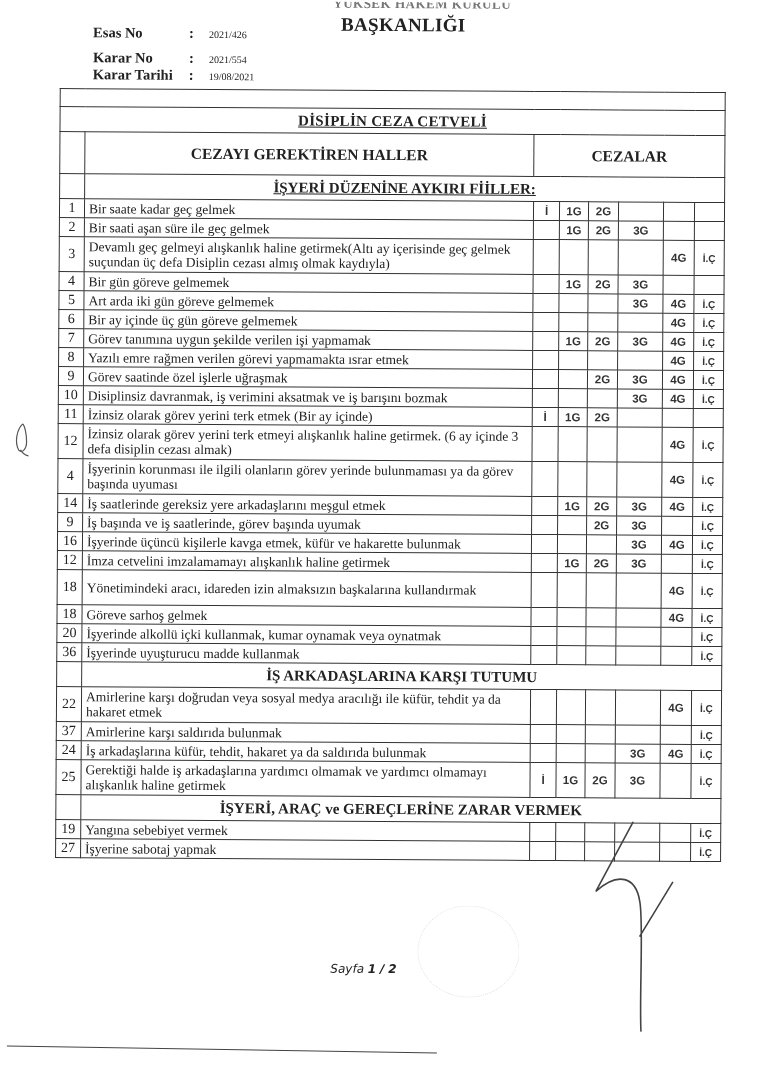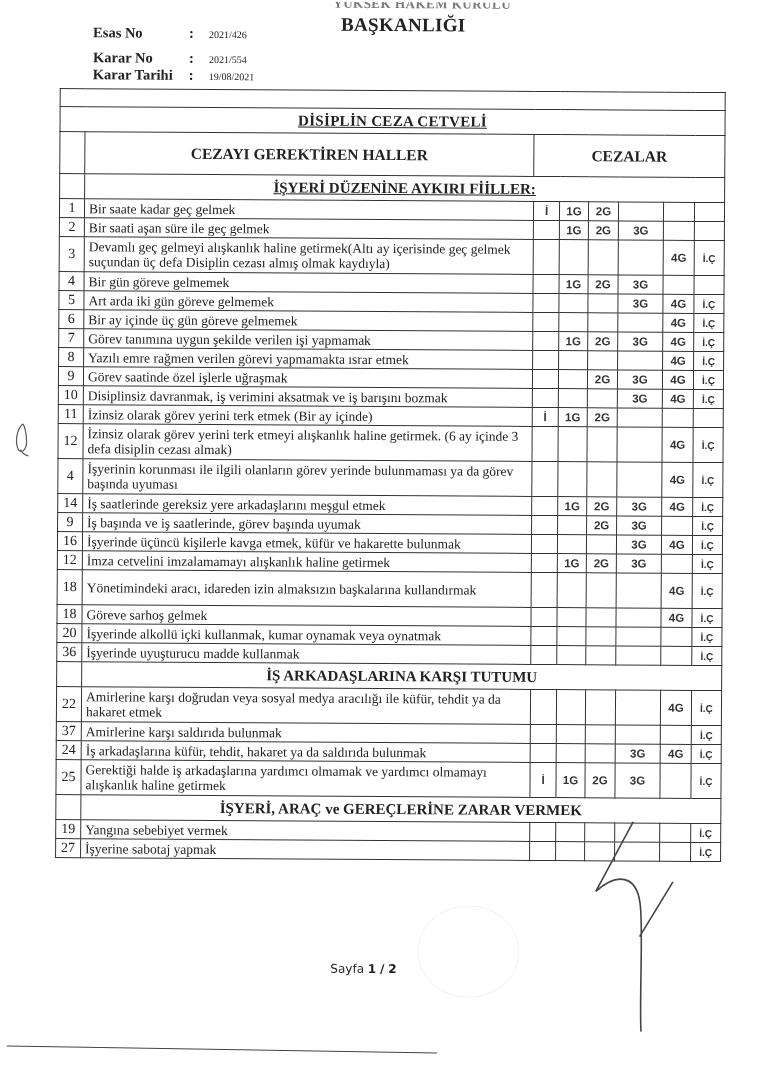--- a/index.html
+++ b/index.html
@@ -24,21 +24,21 @@
   .title-row td { height:24px; text-align:center; font-weight:bold; font-size:15px; letter-spacing:0.3px; }
   .head-row td { height:41px; font-weight:bold; font-size:15.5px; text-align:center; }
   .section-row td { height:24px; font-weight:bold; font-size:15px; text-align:center; }
   .num { text-align:center; font-size:14px; }
   .desc { font-size:13.5px; padding-left:4px !important; line-height:15px; }
   .pen { text-align:center; font-family:"Liberation Sans", sans-serif; font-weight:bold; font-size:11.5px; color:#333; }
   .pen.ic { font-size:10px; }
   tr.r1 td { height:18px; }
   tr.r2 td { height:34px; }
 
-  .sayfa { position:absolute; left:333px; top:962px; font-family:"DejaVu Sans", sans-serif; font-size:12px; }
+  .sayfa { position:absolute; left:333px; top:962px; font-family:"DejaVu Sans", sans-serif; font-size:12px;font-style:italic; }
   .sayfa b { font-weight:bold; }
   .bottom-line { position:absolute; left:10px; top:1050px; width:430px; height:1px; background:#444; transform:rotate(0.6deg); }
   .margin-mark { position:absolute; left:12px; top:422px; width:20px; height:40px; }
   .signature { position:absolute; left:590px; top:820px; width:90px; height:230px; }
   .stamp { position:absolute; left:420px; top:905px; width:100px; height:90px; border-radius:50%;
            border:1px dotted #ccc; opacity:0.6; }
 </style>
 </head>
 <body>
 

